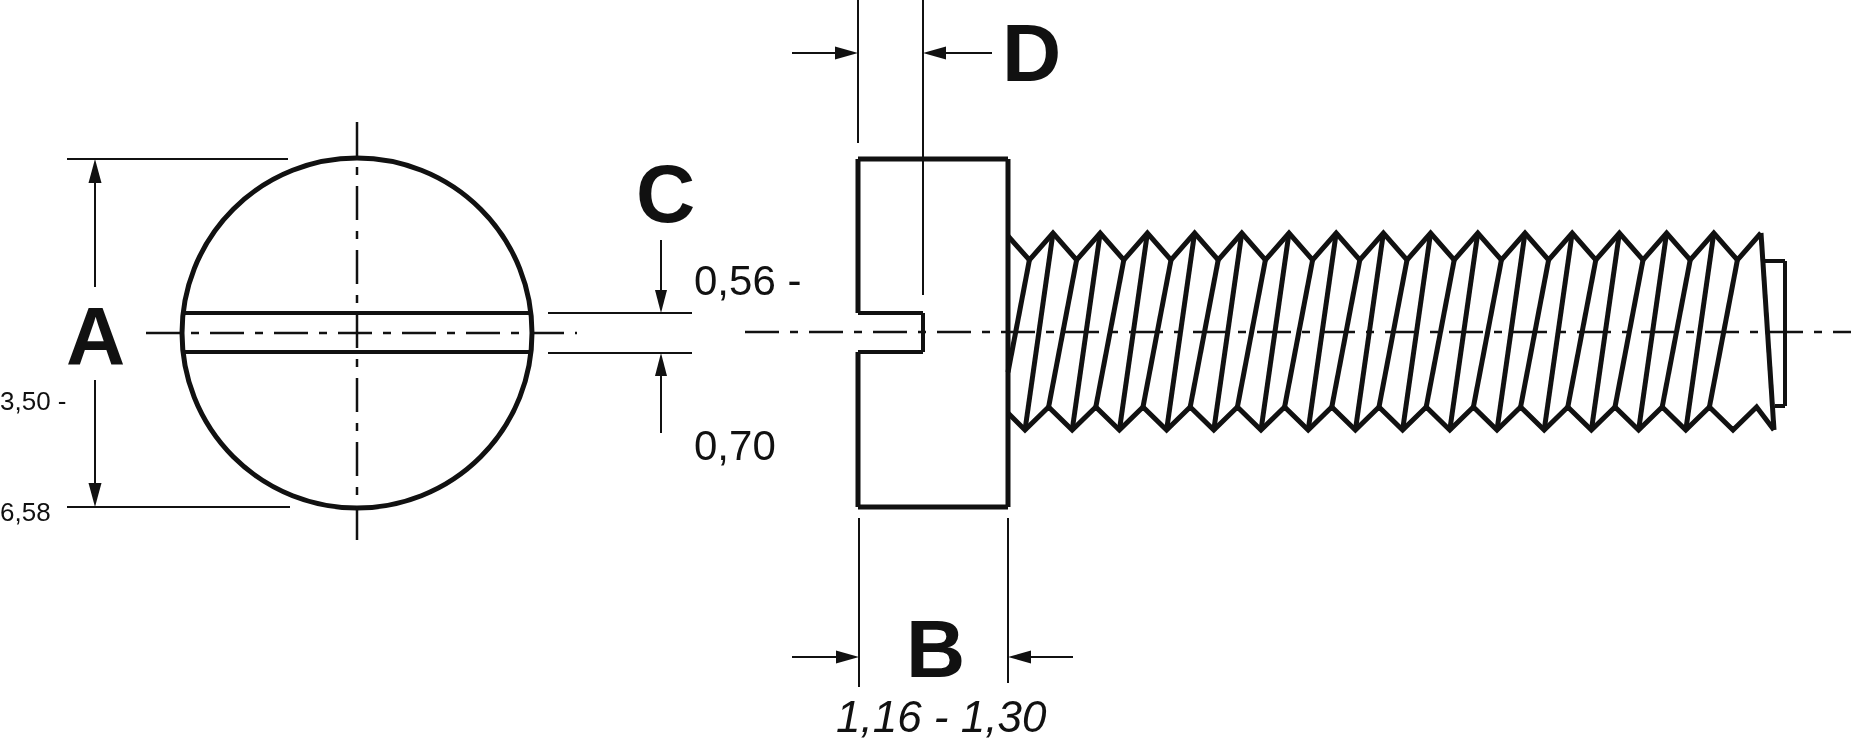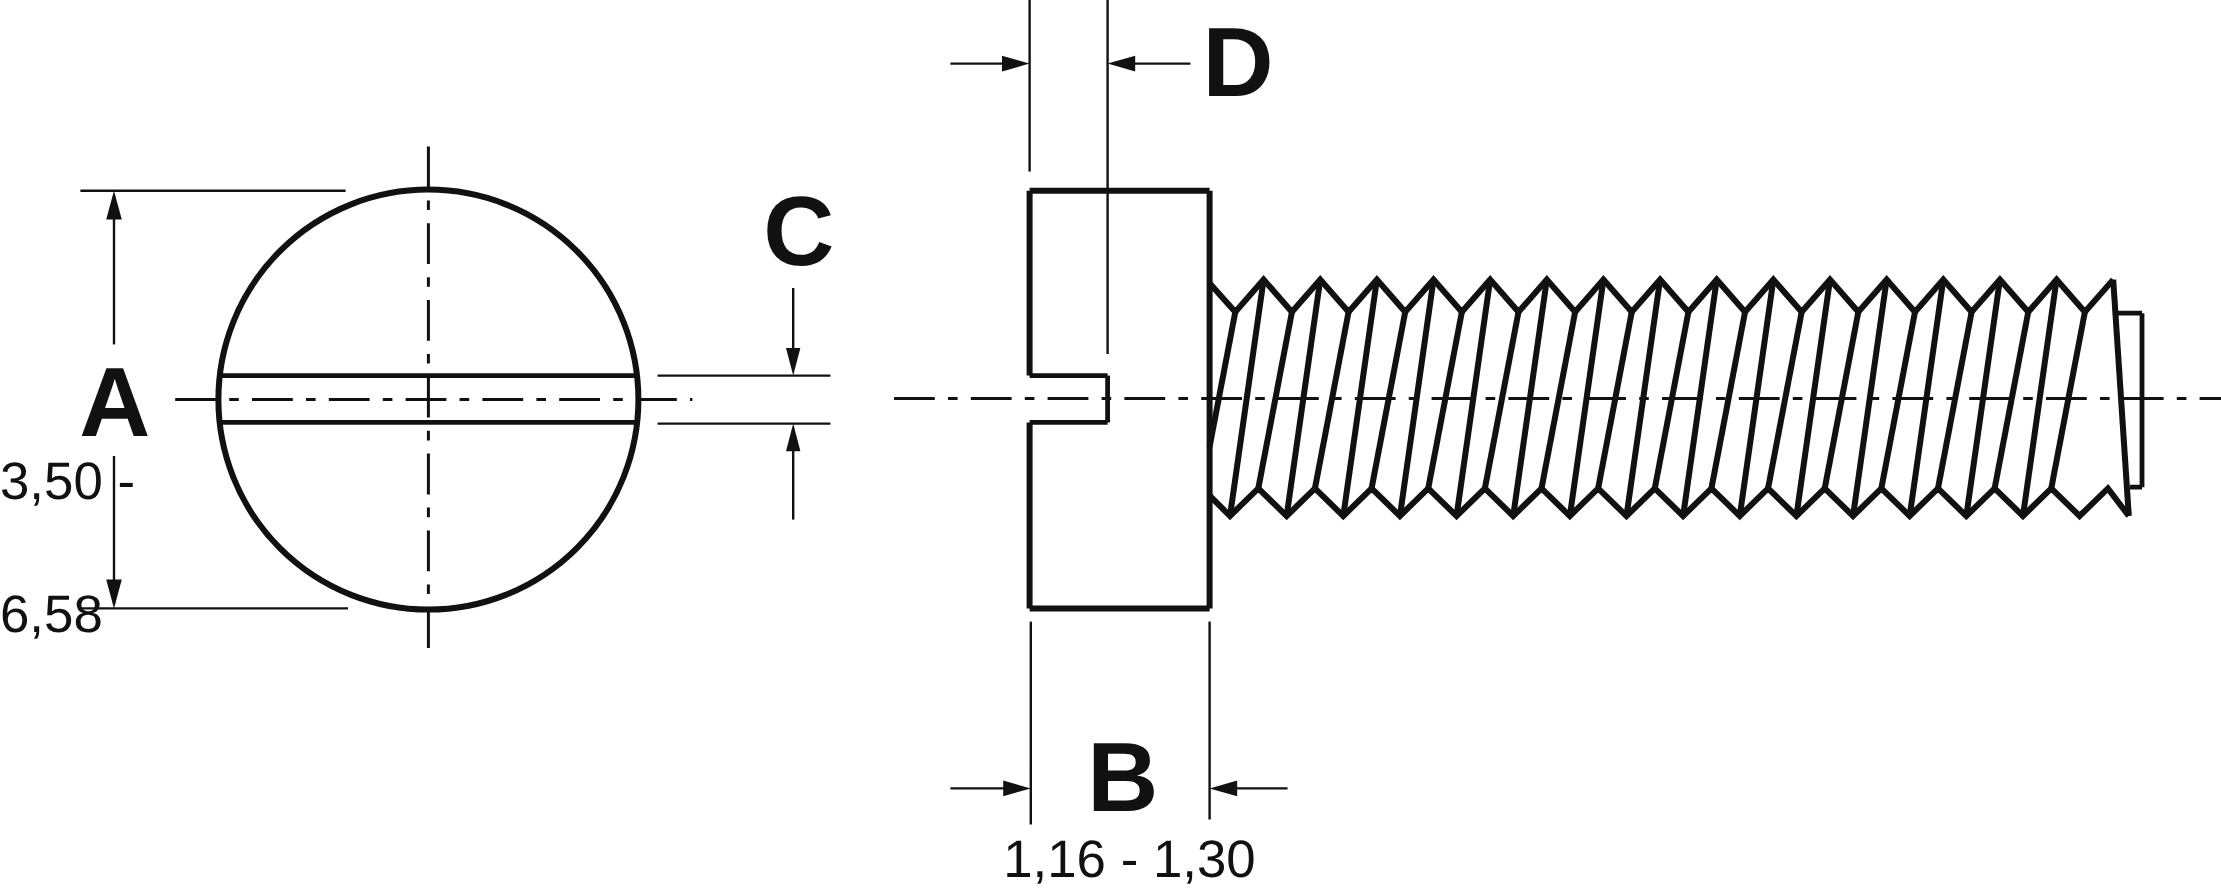--- a/index.html
+++ b/index.html
@@ -7,23 +7,23 @@
     position:relative;
     width:1851px;height:744px;
     background:#ffffff;
     font-family:"Liberation Sans", sans-serif;
     color:#111111;
     overflow:hidden;
   }
   #linework{position:absolute;left:0;top:0;width:1851px;height:744px;}
   .lbl{position:absolute;white-space:pre;line-height:1;}
   .dimletter{font-size:82px;font-weight:700;letter-spacing:0;}
-  .range-a{font-size:44px;line-height:37px;font-weight:400;}
+  .range-a{font-size:26px;line-height:37px;font-weight:400;}
   .range-c{font-size:42px;line-height:55px;font-weight:400;}
-  .range-b{font-size:44px;font-weight:400;}
+  .range-b{font-size:44px;font-weight:400;font-style:italic;}
 </style>
 </head>
 <body>
 
 <div id="drawing">
 
   <svg id="linework" viewBox="0 0 1851 744" xmlns="http://www.w3.org/2000/svg" fill="none" stroke="#111111" stroke-linecap="butt">
 
     <g>
       <circle cx="357" cy="333" r="175" stroke-width="5"></circle>
@@ -128,19 +128,23 @@
     </g>
   </svg>
 
   <div class="lbl range-a" style="left:0px;top:309px;">
     <div>3,50 -</div>
     <div>6,58</div>
   </div>
   <div class="lbl dimletter" style="left:66px;top:295px;">A</div>
 
   <div class="lbl dimletter" style="left:636px;top:153px;">C</div>
+  <div class="lbl range-c" style="left:694px;top:143px;">
+    <div>0,56 -</div>
+    <div>0,70</div>
+  </div>
 
   <div class="lbl dimletter" style="left:1002px;top:12px;">D</div>
 
   <div class="lbl dimletter" style="left:906px;top:608px;">B</div>
   <div class="lbl range-b" style="left:836px;top:695px;">1,16 - 1,30</div>
 
 </div>
 
 </body></html>

